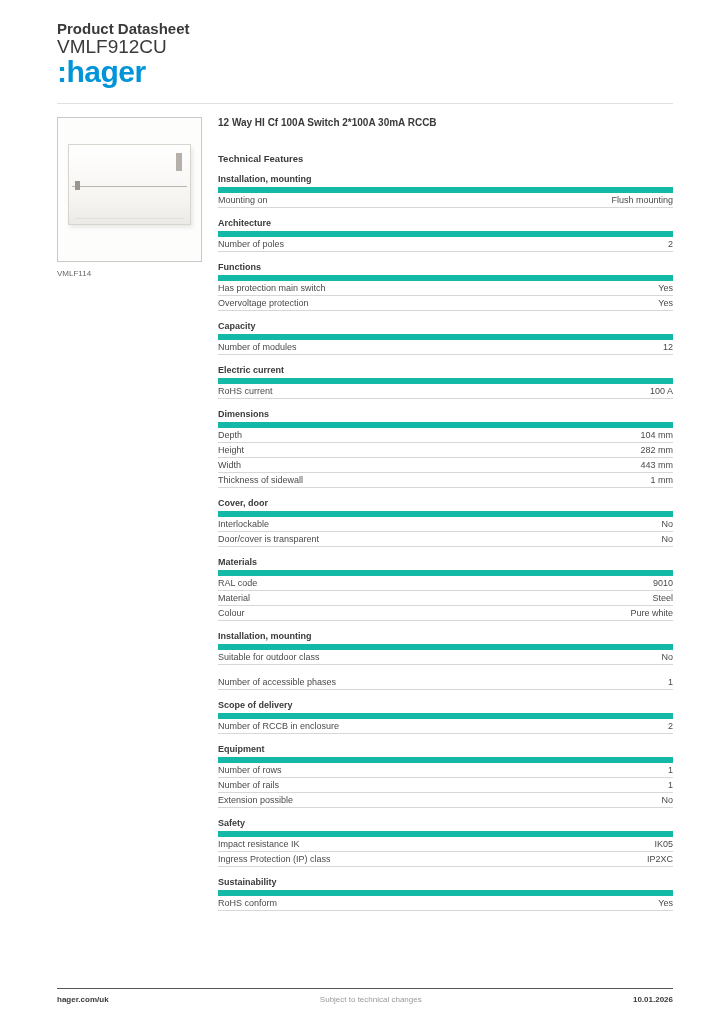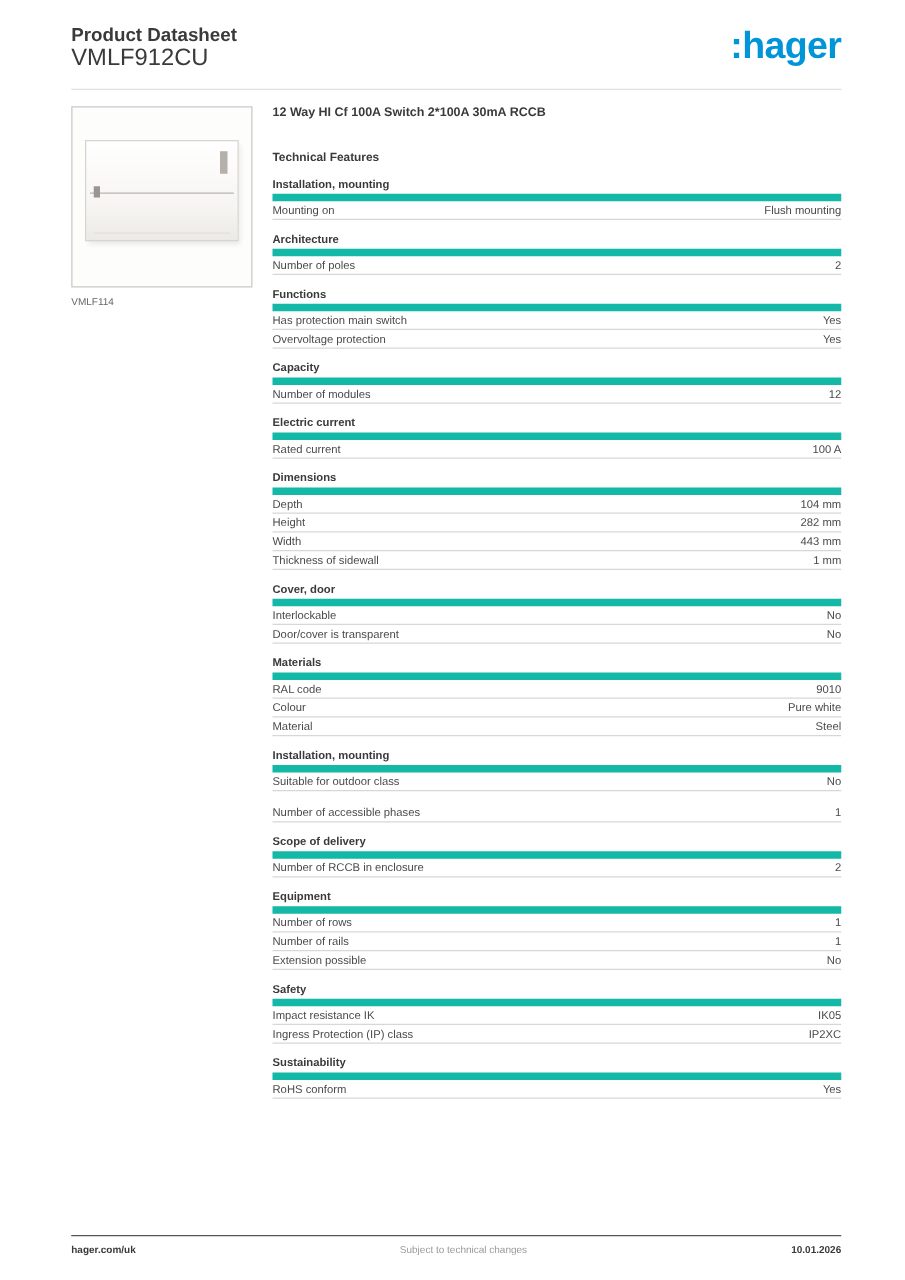--- a/index.html
+++ b/index.html
@@ -10,20 +10,21 @@
     color: #3a3a3a;
     position: relative;
     overflow: hidden;
   }
   .page { position: absolute; inset: 0; background: #fff; }
 
   
   .header {
     display: flex; justify-content: space-between; align-items: flex-start;
     padding: 20px 51px 0 57px;
+    flex-direction: column;
   }
   .header h1 { font-size: 15px; font-weight: bold; color: #3a3a3a; line-height: 18px; }
   .header .subtitle { font-size: 19px; font-weight: normal; color: #3a3a3a; line-height: 17px; }
   .logo {
     font-size: 30px; font-weight: bold; letter-spacing: -0.5px;
     line-height: 30px; margin-top: 2px;
     font-family: "Liberation Sans", sans-serif;
   }
   .header-rule { margin: 16px 51px 0 57px; border-bottom: 1px solid #e0e0e0; }
 
@@ -156,21 +157,21 @@
           <div class="spec-section">
             <div class="spec-heading">Capacity</div>
             <div class="spec-row">
               <span class="spec-label">Number of modules</span>
               <span class="spec-value">12</span>
             </div>
           </div>
           <div class="spec-section">
             <div class="spec-heading">Electric current</div>
             <div class="spec-row">
-              <span class="spec-label">Rated current</span>
+              <span class="spec-label">RoHS current</span>
               <span class="spec-value">100 A</span>
             </div>
           </div>
           <div class="spec-section">
             <div class="spec-heading">Dimensions</div>
             <div class="spec-row">
               <span class="spec-label">Depth</span>
               <span class="spec-value">104 mm</span>
             </div>
             <div class="spec-row">
@@ -197,26 +198,26 @@
               <span class="spec-value">No</span>
             </div>
           </div>
           <div class="spec-section">
             <div class="spec-heading">Materials</div>
             <div class="spec-row">
               <span class="spec-label">RAL code</span>
               <span class="spec-value">9010</span>
             </div>
             <div class="spec-row">
+              <span class="spec-label">Material</span>
+              <span class="spec-value">Steel</span>
+            </div>
+            <div class="spec-row">
               <span class="spec-label">Colour</span>
               <span class="spec-value">Pure white</span>
-            </div>
-            <div class="spec-row">
-              <span class="spec-label">Material</span>
-              <span class="spec-value">Steel</span>
             </div>
           </div>
           <div class="spec-section">
             <div class="spec-heading">Installation, mounting</div>
             <div class="spec-row">
               <span class="spec-label">Suitable for outdoor class</span>
               <span class="spec-value">No</span>
             </div>
           </div>
           <div class="spec-section">

